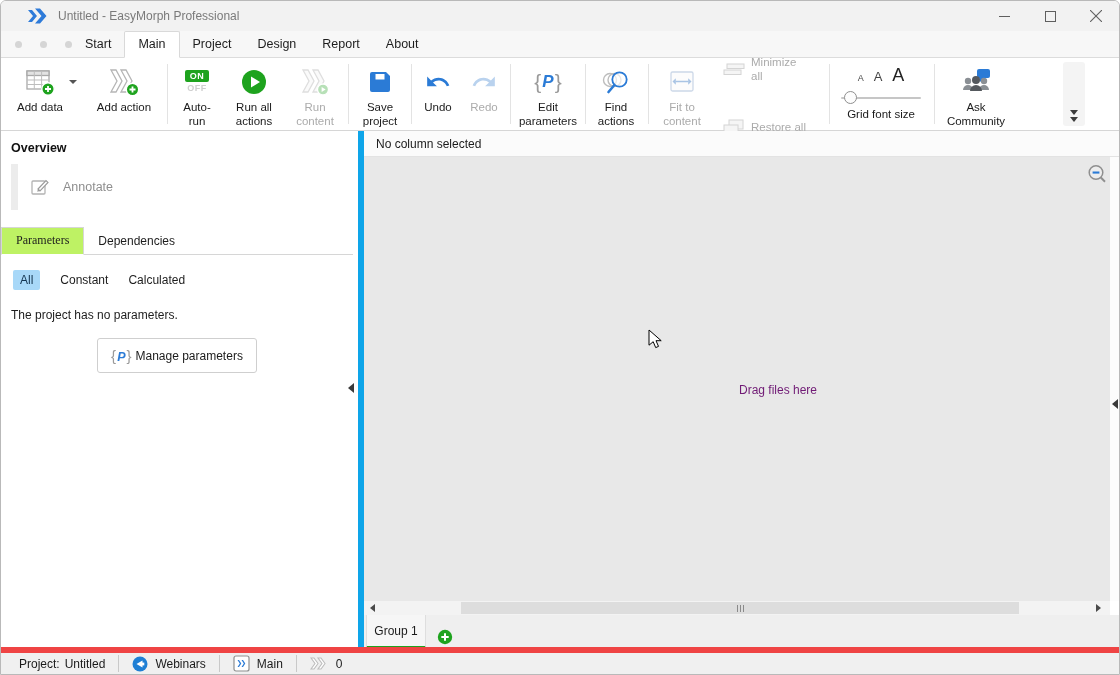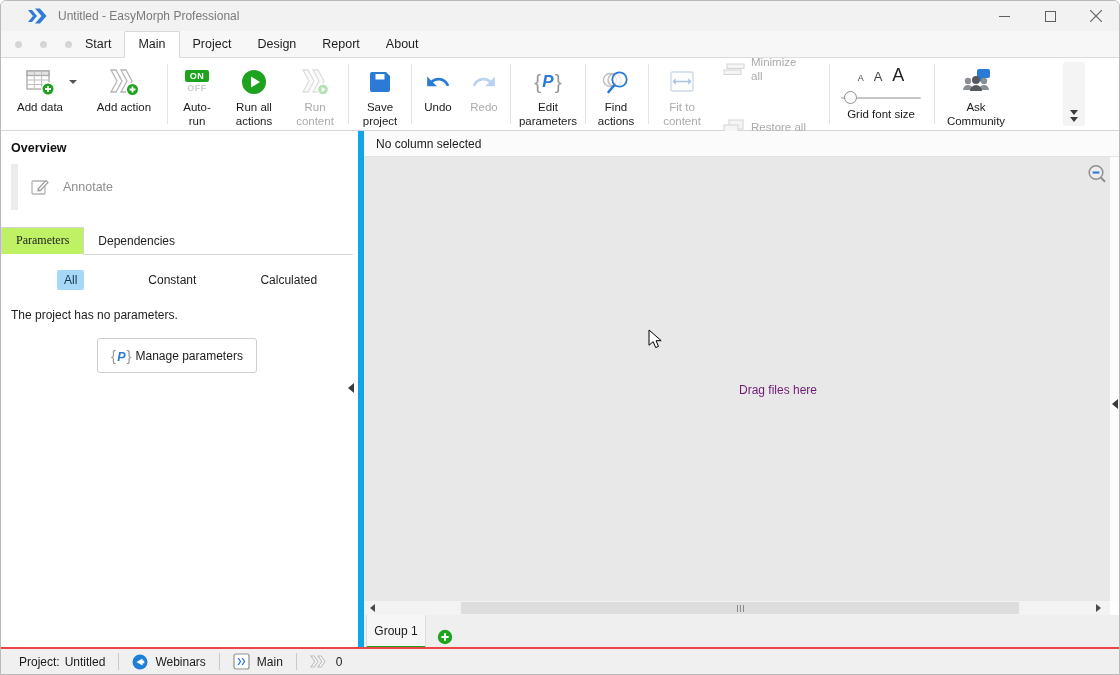--- a/index.html
+++ b/index.html
@@ -52,21 +52,21 @@
   .sidebar { position:relative; width:363px; height:100%; background:#fff; border-right:6px solid #0ea5e9; }
   .ovtitle { position:absolute; left:10px; top:10px; font-size:12.5px; font-weight:bold; color:#111; }
   .annrow { position:absolute; left:10px; top:33px; display:flex; align-items:center; height:46px; }
   .annbar { width:7px; height:46px; background:#ececec; }
   .annicon { margin-left:12px; }
   .annlabel { margin-left:13px; font-size:12.5px; color:#8e8e8e; }
   .ptabs { position:absolute; left:0; top:97px; width:352px; height:27px; display:flex; align-items:flex-end; border-bottom:1px solid #d6d6d6; }
   .ptab { font-size:12px; color:#1d1d1d; padding:5px 14px 6px; }
   .ptab.active { background:#bef264; border:1px solid #d6d6d6; border-bottom:1px solid #fff; margin-bottom:-1px;font-family:Liberation Serif, serif; }
   .chips { position:absolute; left:12px; top:139px; display:flex; align-items:center; gap:20px; }
-  .chip { font-size:12px; color:#1d1d1d;margin-left:44px; }
+  .chip { font-size:12px; color:#1d1d1d; }
   .chip.sel { background:#a8d8f8; padding:3px 7px; border-radius:2px; color:#14344f; }
   .emptymsg { position:absolute; left:10px; top:177px; font-size:12px; color:#1d1d1d; }
   .mpbtn { position:absolute; left:96px; top:207px; width:160px; height:35px; background:#fff; border:1px solid #cfcfcf; border-radius:3px; display:flex; align-items:center; justify-content:center; gap:4px; }
   .mpbtn .pbraces { font-size:15px; }
   .mpbtn .pletter { font-size:12.5px; }
   .mpbtn .mplabel { font-size:12px; color:#1b1b1b; }
   .collapse-left { position:absolute; right:4px; top:252px; width:0; height:0; border-top:5px solid transparent; border-bottom:5px solid transparent; border-right:6px solid #3a3a3a; }
 
   
   .main { position:relative; flex:1; height:100%; background:#fff; }
@@ -87,21 +87,21 @@
   .tri-r { width:0; height:0; border-top:4px solid transparent; border-bottom:4px solid transparent; border-left:5px solid #4a4a4a; }
   .sthumb { position:absolute; left:97px; top:1px; width:558px; height:12px; background:#dddddd; display:flex; align-items:center; justify-content:center; gap:2px; }
   .grip { width:1px; height:7px; background:#8a8a8a; }
 
   
   .tabstrip { position:absolute; left:0; top:484px; right:0; height:34px; background:#efefef; }
   .gtab { position:absolute; left:2px; top:0; width:60px; height:34px; background:#f6f6f6; border-left:1px solid #dedede; border-right:1px solid #dedede; border-bottom:3px solid #1fa11f; display:flex; align-items:center; justify-content:center; font-size:12px; color:#1b1b1b; }
   .gplus { position:absolute; left:68px; top:9px; width:26px; height:25px; display:flex; align-items:center; justify-content:center; }
 
   
-  .statusbar { position:absolute; left:0; bottom:0; width:100%; height:27px; background:#f0f0f0; border-top:2px solid #ef4444; display:flex; align-items:center; font-size:12px; color:#1b1b1b; }
+  .statusbar { position:absolute; left:0; bottom:0; width:100%; height:27px; background:#f0f0f0; border-top:6px solid #ef4444; display:flex; align-items:center; font-size:12px; color:#1b1b1b; }
   .sitem { display:flex; align-items:center; gap:7px; }
   .ssep { width:1px; height:17px; background:#c9c9c9; margin:0 13px; }
   .proj { margin-left:18px; display:flex; gap:5px; }
 </style>
 </head>
 <body>
 
 <div id="app">
 
   <div class="titlebar">

